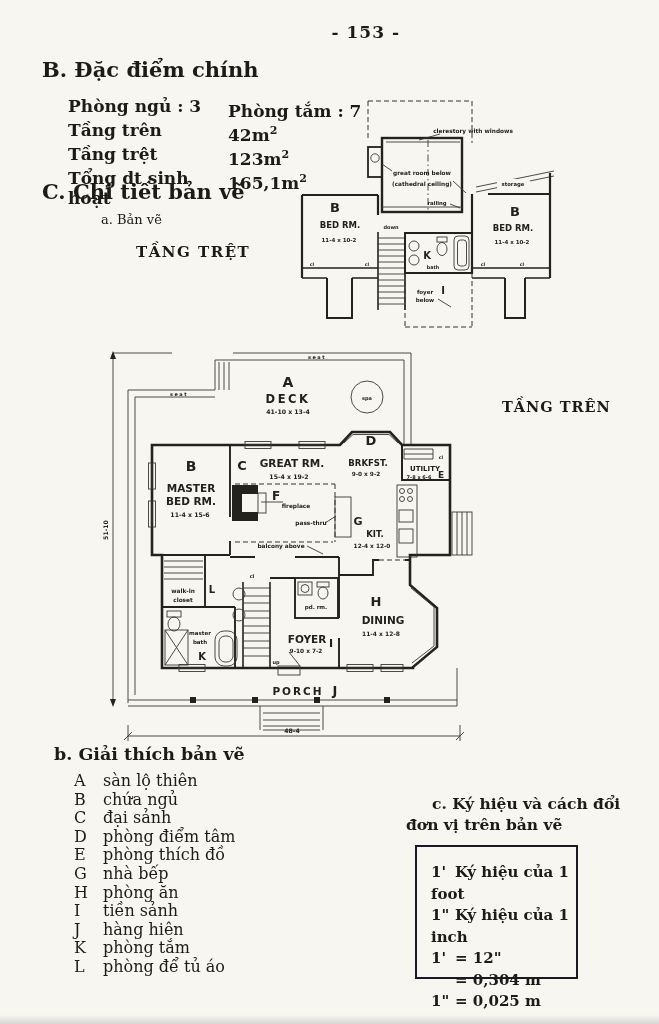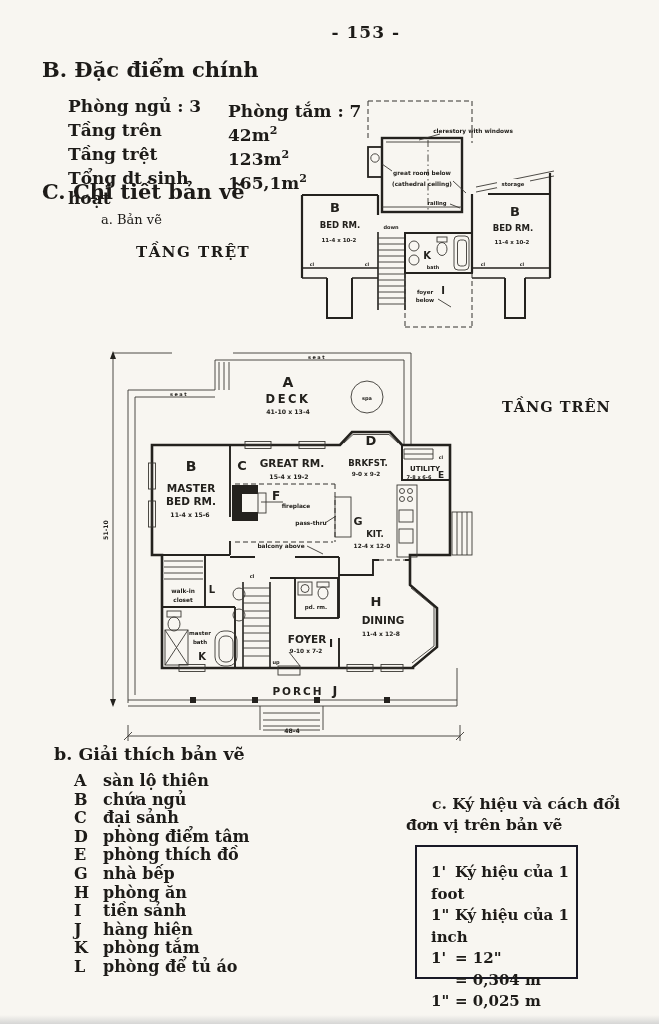--- a/index.html
+++ b/index.html
@@ -10,21 +10,21 @@
   .abs{position:absolute;}
   .pgnum{left:280px;top:22px;width:120px;text-align:right;font-size:17px;font-weight:bold;letter-spacing:1px;}
   .h-b{left:42px;top:57px;font-size:21px;font-weight:bold;}
   .h-c{left:42px;top:179px;font-size:21px;font-weight:bold;}
   .h-a{left:64px;top:212px;font-size:13px;font-weight:normal;margin-left:37px;}
   .stats{left:68px;top:97px;display:grid;grid-template-columns:160px auto;font-size:17px;font-weight:bold;line-height:19.5px;}
   .stats sup{font-size:11px;}
   .lbl-tret{left:136px;top:243px;font-size:15px;font-weight:bold;letter-spacing:1.5px;}
   .lbl-tren{left:502px;top:398px;font-size:14.5px;font-weight:bold;letter-spacing:1px;}
   .h-leg{left:54px;top:744px;font-size:17.5px;font-weight:bold;}
-  .legend{left:74px;top:772px;font-size:16px;font-weight:bold;line-height:18.6px;}
+  .legend{left:74px;top:772px;font-size:16px;font-weight:normal;line-height:18.6px;}
   .lrow .lkey{display:inline-block;width:29px;}
   .h-u1{left:388px;top:794px;font-size:15.5px;font-weight:bold;margin-left:44px;}
   .h-u2{left:406px;top:815px;font-size:15.5px;font-weight:bold;text-align:center;}
   .ubox{left:415px;top:845px;width:163px;height:134px;border:2.5px solid #191926;box-sizing:border-box;
         padding:15px 0 0 14px;font-size:15px;font-weight:bold;line-height:21.5px;}
   .urow .usym{display:inline-block;width:24px;}
   svg{position:absolute;overflow:visible;}
   .plan-upper{left:278px;top:95px;}
   .plan-main{left:95px;top:345px;}
   .pt{font-family:"DejaVu Sans",sans-serif;font-weight:bold;fill:#23211d;}

